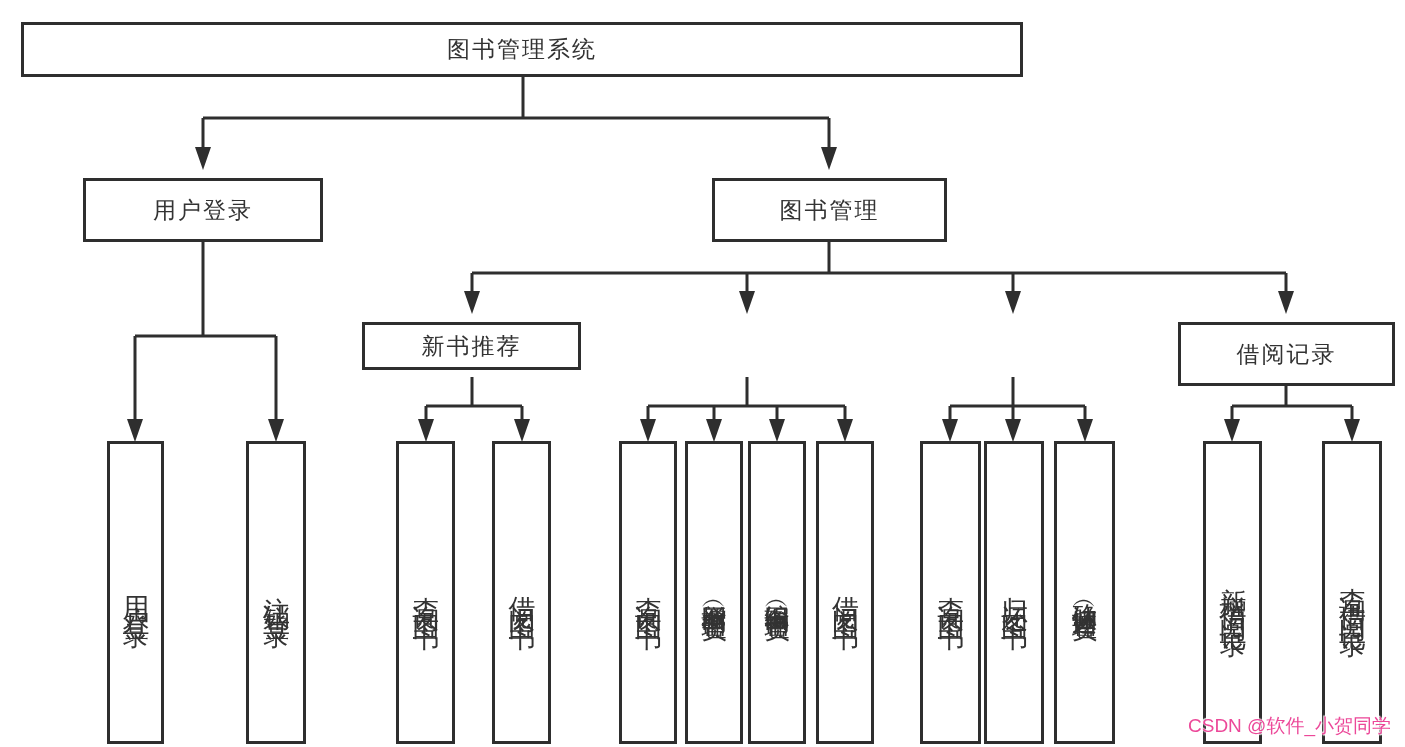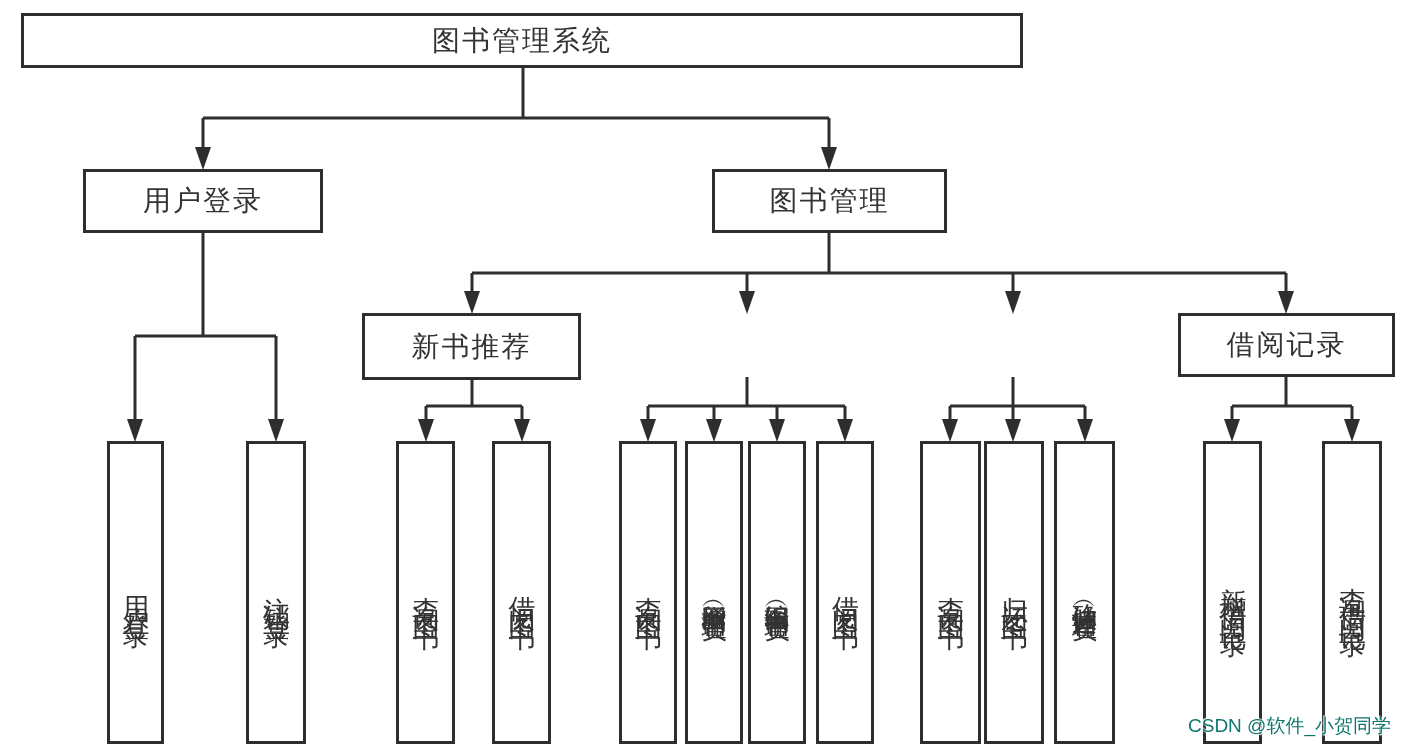--- a/index.html
+++ b/index.html
@@ -26,41 +26,42 @@
     box-sizing: border-box;
     background: #ffffff;
     border: 3px solid #2e2e2e;
     color: #333333;
     display: flex;
     align-items: center;
     justify-content: center;
     text-align: center;
   }
   .h-node {
-    font-size: 28px;
+    font-size: 23px;
     letter-spacing: 2px;
+    margin-top: 9px;
   }
   .v-node {
     writing-mode: vertical-rl;
     text-orientation: mixed;
     font-size: 27px;
     letter-spacing: 9px;
     line-height: 1;
   }
   .v-node.tight {
     font-size: 25px;
     letter-spacing: 2px;
   }
   .watermark {
     position: absolute;
     left: 1188px;
     top: 713px;
     width: 215px;
     font-size: 19px;
-    color: #0f766e;
+    color: #ec4899;
     text-shadow: 0 0 2px #ffffff, 1px 1px 1px #ffffff, -1px -1px 1px #ffffff;
     white-space: nowrap;
     z-index: 10;
   }
 </style>
 </head>
 <body>
 
 <div class="canvas">
 
@@ -109,21 +110,21 @@
       <polygon points="1224,419 1240,419 1232,442"></polygon>
       <polygon points="1344,419 1360,419 1352,442"></polygon>
     </g>
   </svg>
 
   <div class="node h-node" style="left:21px; top:13px; width:1002px; height:55px;">图书管理系统</div>
 
   <div class="node h-node" style="left:83px; top:169px; width:240px; height:64px;">用户登录</div>
   <div class="node h-node" style="left:712px; top:169px; width:235px; height:64px;">图书管理</div>
 
-  <div class="node h-node" style="left:362px; top:313px; width:219px; height:67px;">新书推荐</div>
+  <div class="node h-node" style="left:362px; top:313px; width:219px; height:48px;">新书推荐</div>
   <div class="node h-node" style="left:1178px; top:313px; width:217px; height:64px;">借阅记录</div>
 
   <div class="node v-node" style="left:107px; top:441px; width:57px; height:303px;">用户登录</div>
   <div class="node v-node" style="left:246px; top:441px; width:60px; height:303px;">注销登录</div>
 
   <div class="node v-node" style="left:396px; top:441px; width:59px; height:303px;">查询图书</div>
   <div class="node v-node" style="left:492px; top:441px; width:59px; height:303px;">借阅图书</div>
 
   <div class="node v-node" style="left:619px; top:441px; width:58px; height:303px;">查询图书</div>
   <div class="node v-node tight" style="left:685px; top:441px; width:58px; height:303px;">新增图书（管理员）</div>

